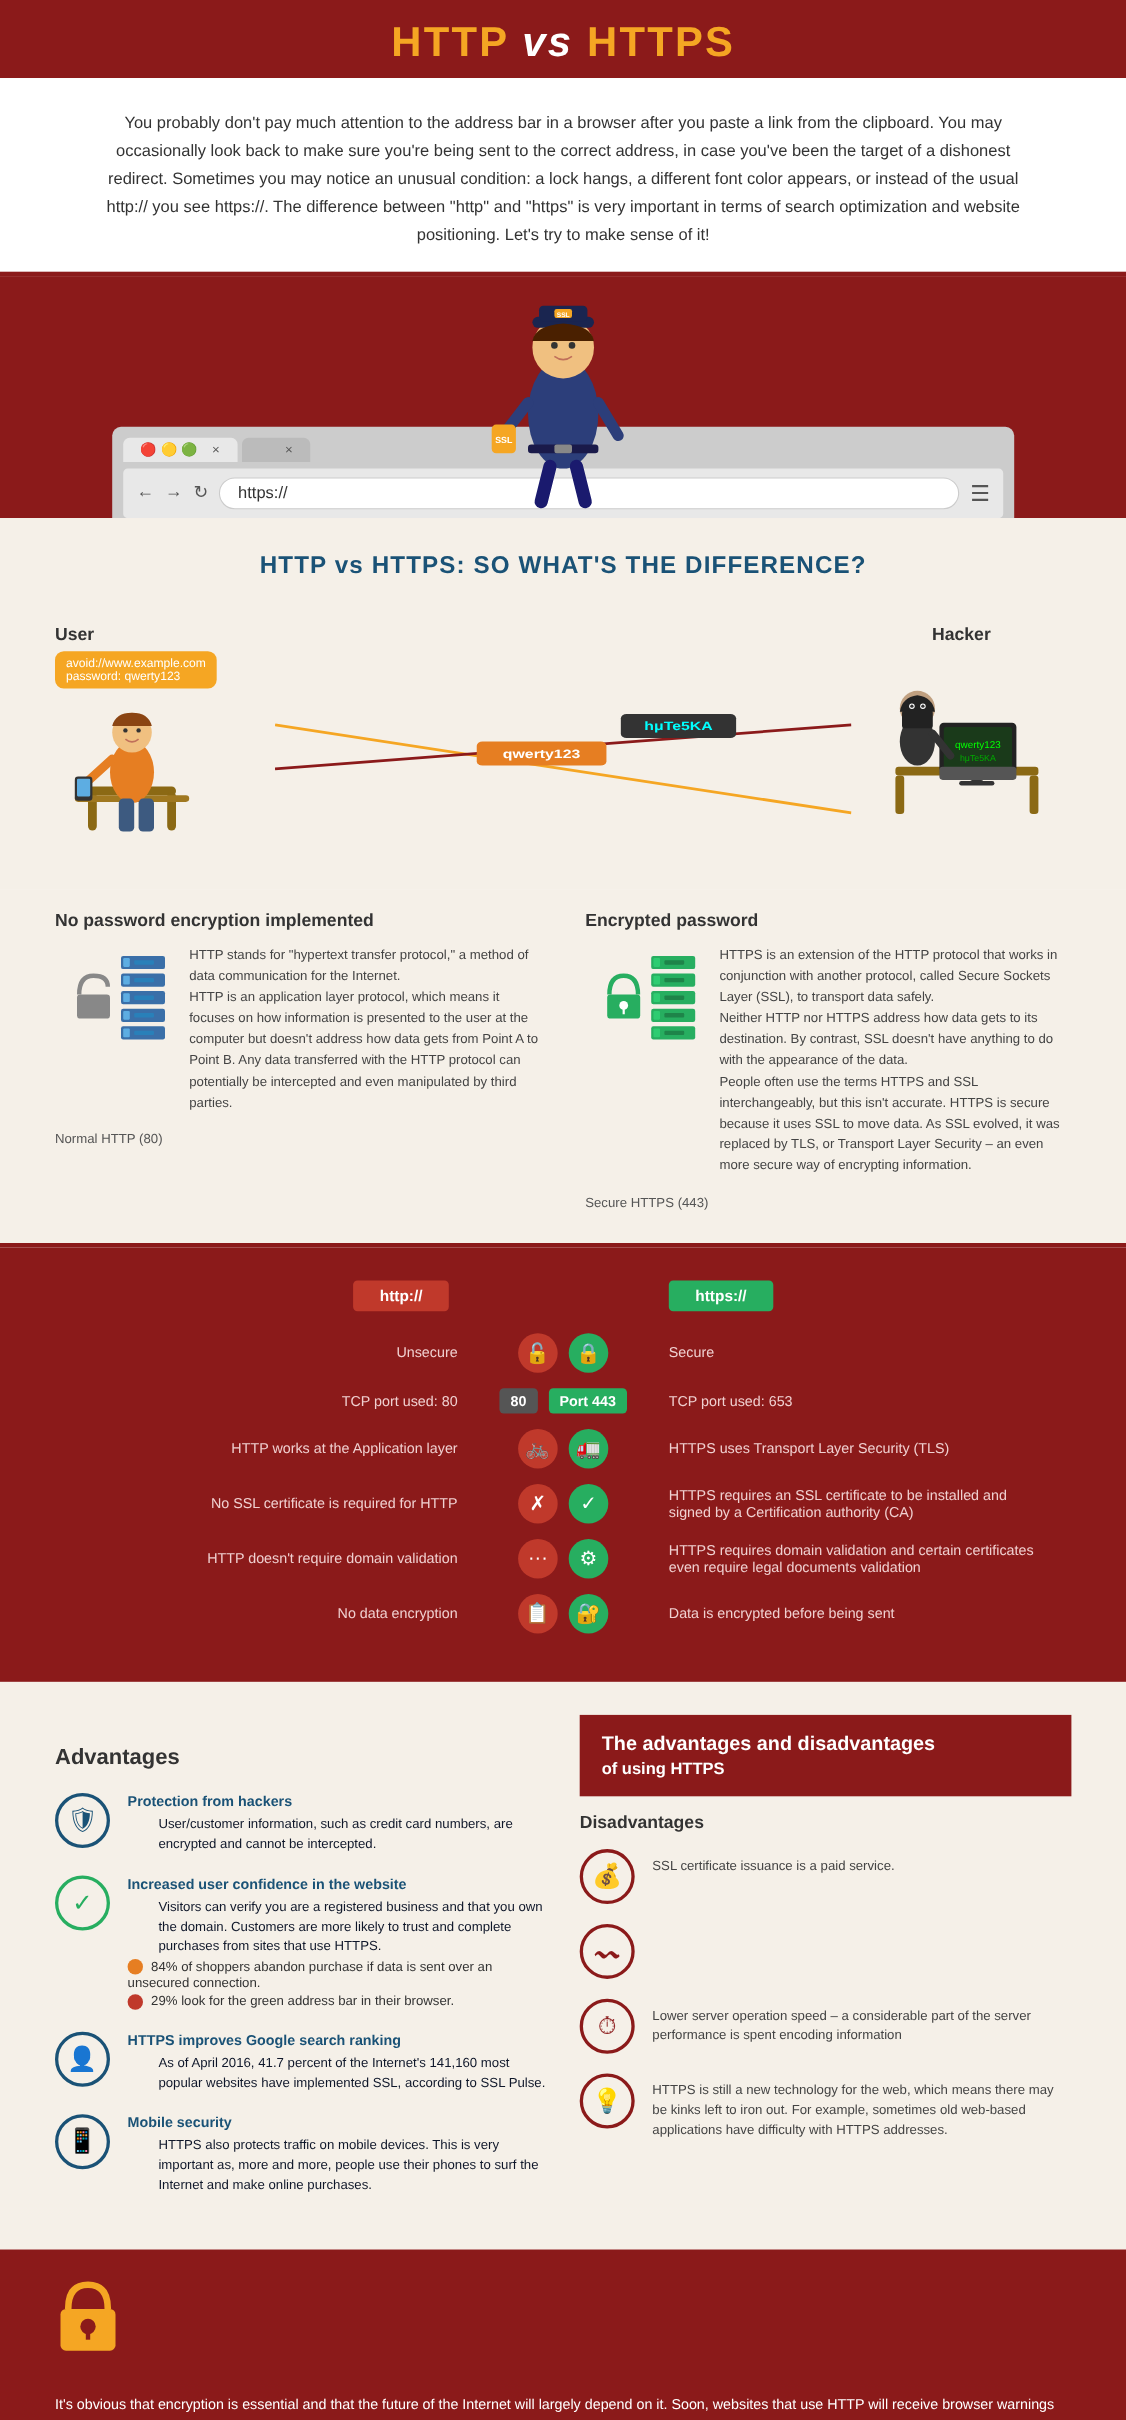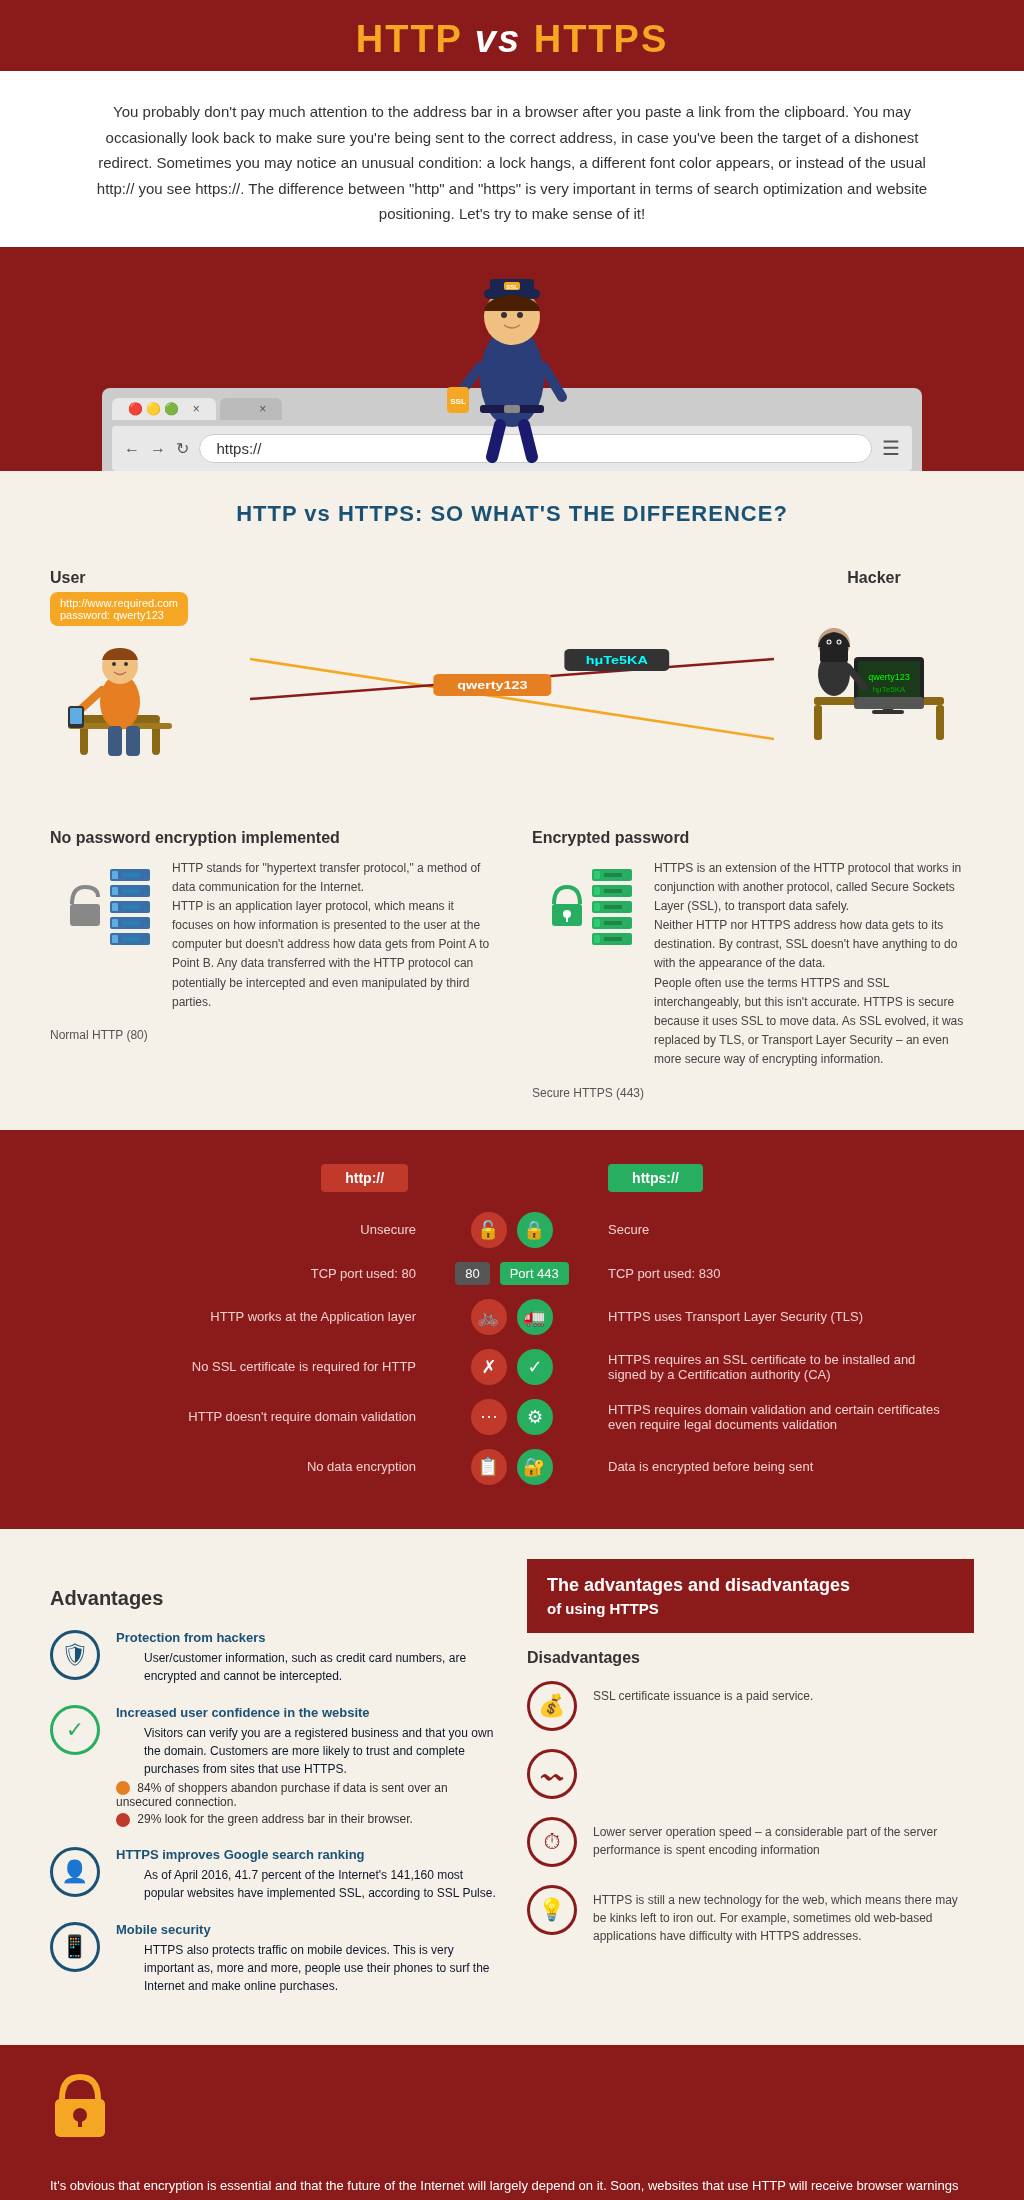--- a/index.html
+++ b/index.html
@@ -228,21 +228,21 @@
       font-size: 18px;
     }
     .icon-red { background: #c0392b; }
     .icon-green { background: #27ae60; }
     .port-badge {
       background: #555;
       color: #fff;
       border-radius: 4px;
       padding: 4px 10px;
       font-size: 13px;
-      font-weight: normal;
+      font-weight: bold;
     }
     .port-green { background: #27ae60; }
 
     
     .adv-section {
       background: #f5f0e8;
       padding: 30px 50px;
       display: flex;
       gap: 30px;
     }
@@ -468,21 +468,21 @@
   </div>
 </div>
 
 <div class="diff-section">
   <div class="diff-title">HTTP vs HTTPS: SO WHAT'S THE DIFFERENCE?</div>
   <div class="diff-content">
 
     <div class="user-side">
       <div class="label-user">User</div>
       <div class="speech-bubble">
-        <div>http://www.required.com</div>
+        <div>avoid://www.example.com</div>
         <div>password: qwerty123</div>
       </div>
       
       <svg width="140" height="130" viewBox="0 0 140 130">
 
         <rect x="30" y="85" width="80" height="8" rx="4" fill="#8B6914"></rect>
         <rect x="30" y="90" width="8" height="35" rx="4" fill="#8B6914"></rect>
         <rect x="102" y="90" width="8" height="35" rx="4" fill="#8B6914"></rect>
         <rect x="18" y="93" width="104" height="6" rx="3" fill="#a07820"></rect>
 
@@ -651,21 +651,21 @@
     </div>
     <div class="table-row-label-right">Secure</div>
   </div>
 
   <div class="table-row-item">
     <div class="table-row-label-left">TCP port used: 80</div>
     <div class="table-row-icons">
       <span class="port-badge">80</span>
       <span class="port-badge port-green">Port 443</span>
     </div>
-    <div class="table-row-label-right">TCP port used: 830</div>
+    <div class="table-row-label-right">TCP port used: 653</div>
   </div>
 
   <div class="table-row-item">
     <div class="table-row-label-left">HTTP works at the Application layer</div>
     <div class="table-row-icons">
       <div class="icon-circle icon-red">🚲</div>
       <div class="icon-circle icon-green">🚛</div>
     </div>
     <div class="table-row-label-right">HTTPS uses Transport Layer Security (TLS)</div>
   </div>

